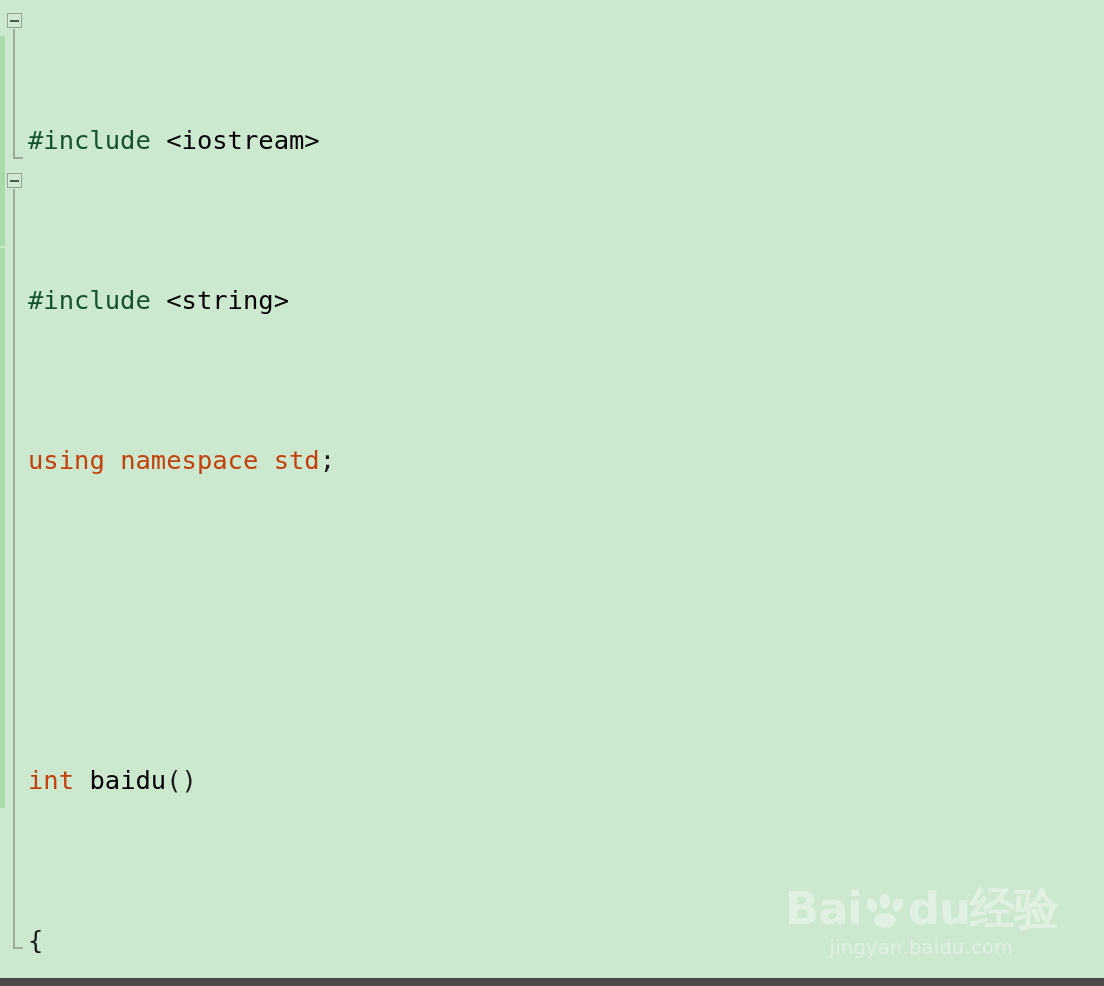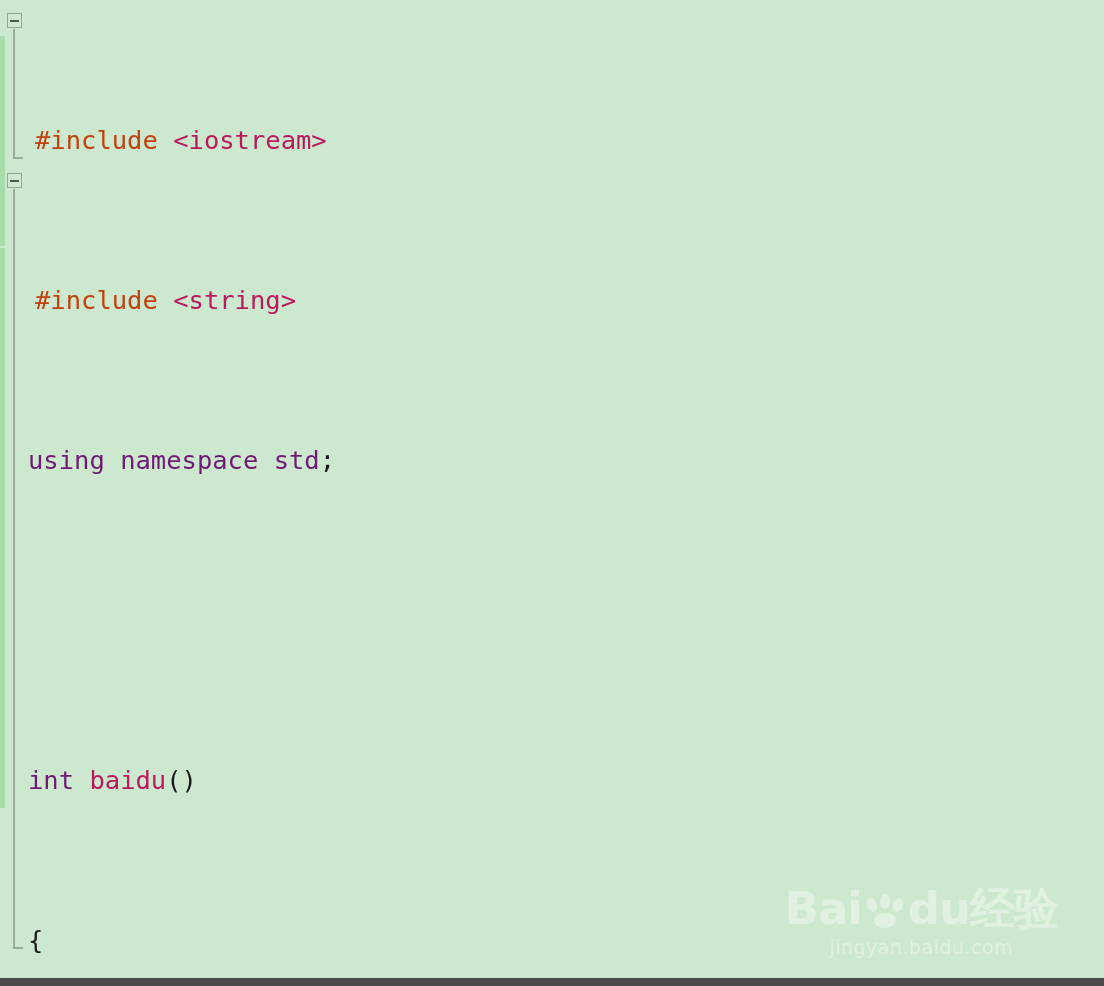--- a/index.html
+++ b/index.html
@@ -65,23 +65,23 @@
     left: 28px;
     top: 0;
     font-size: 25.5px;
     line-height: 40px;
     white-space: pre;
     letter-spacing: 0px;
   }
   .line { height: 40px; }
 
   
-  .kw   { color: #701a75; }
-  .pp   { color: #c2410c; margin-left: 7px; }
-  .str  { color: #be185d; }
+  .kw   { color: #c2410c; }
+  .pp   { color: #14532d; }
+  .str  { color: #000000; }
   .pln  { color: #1a1a1a; }
 
   
   .watermark {
     position: absolute;
     right: 46px;
     bottom: 28px;
     text-align: center;
     opacity: 0.40;
     pointer-events: none;

